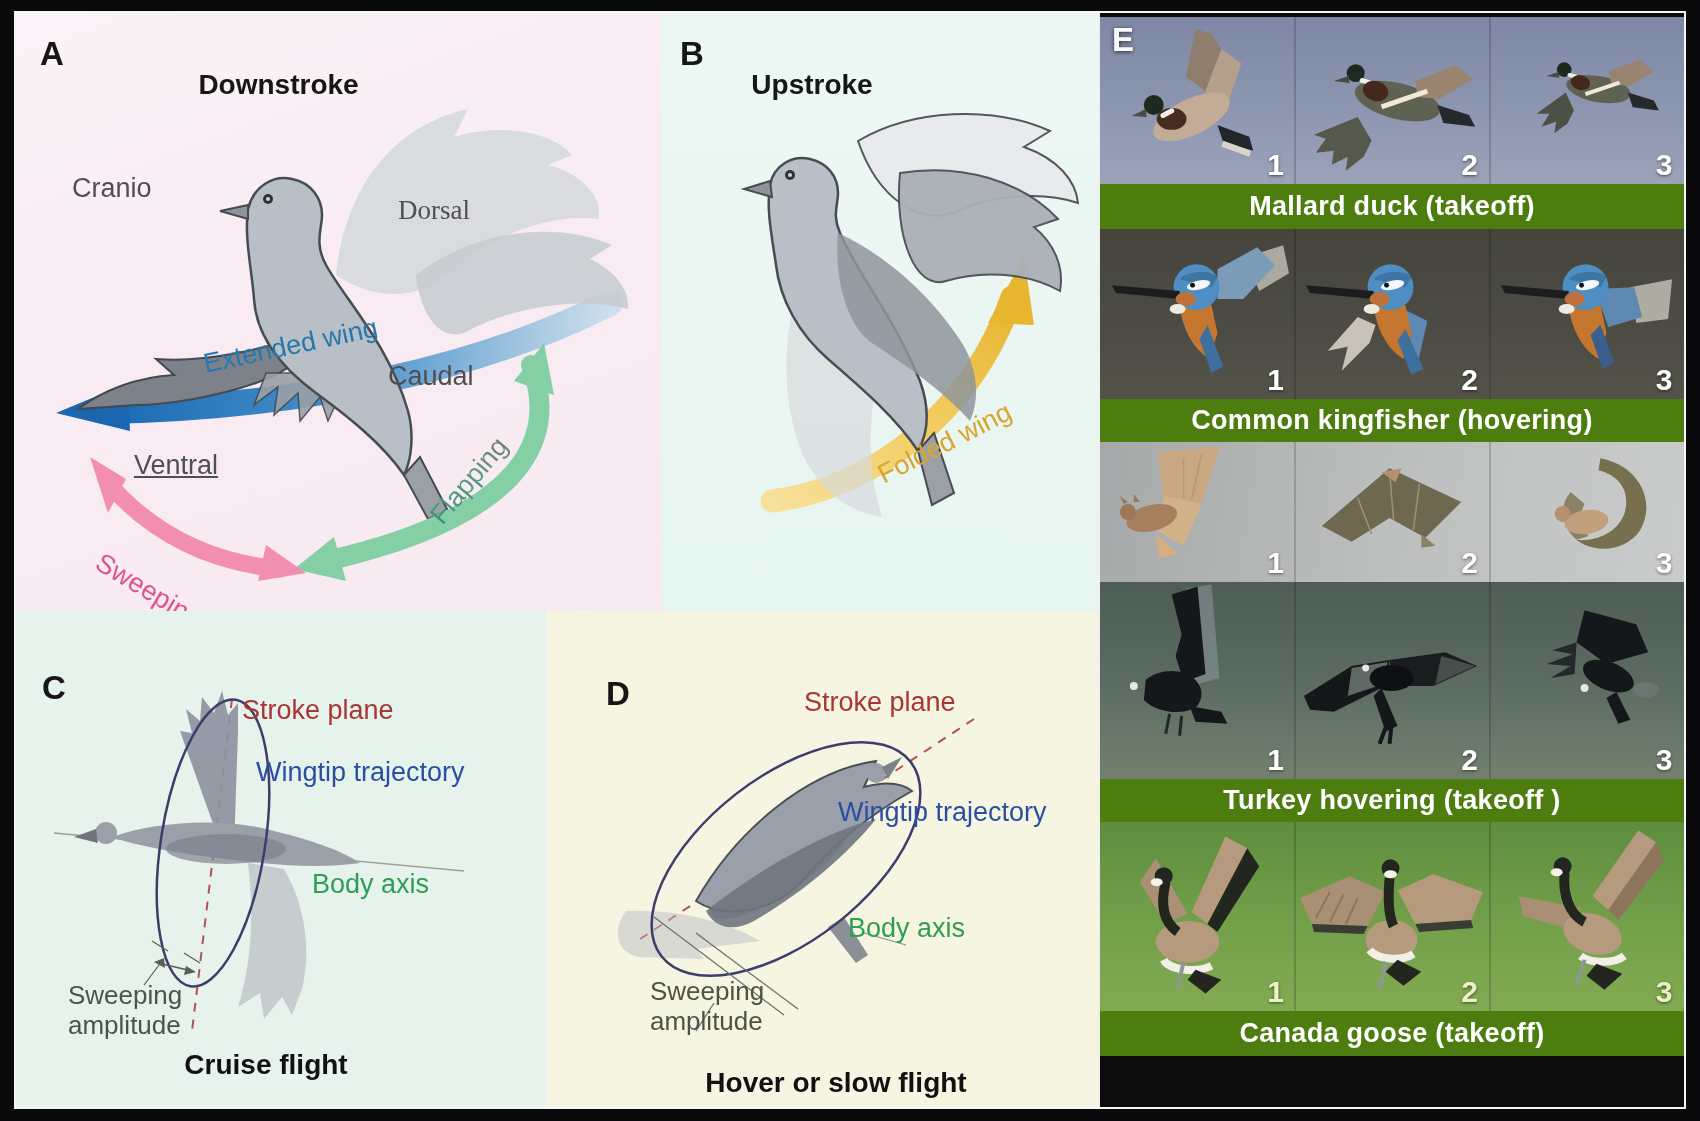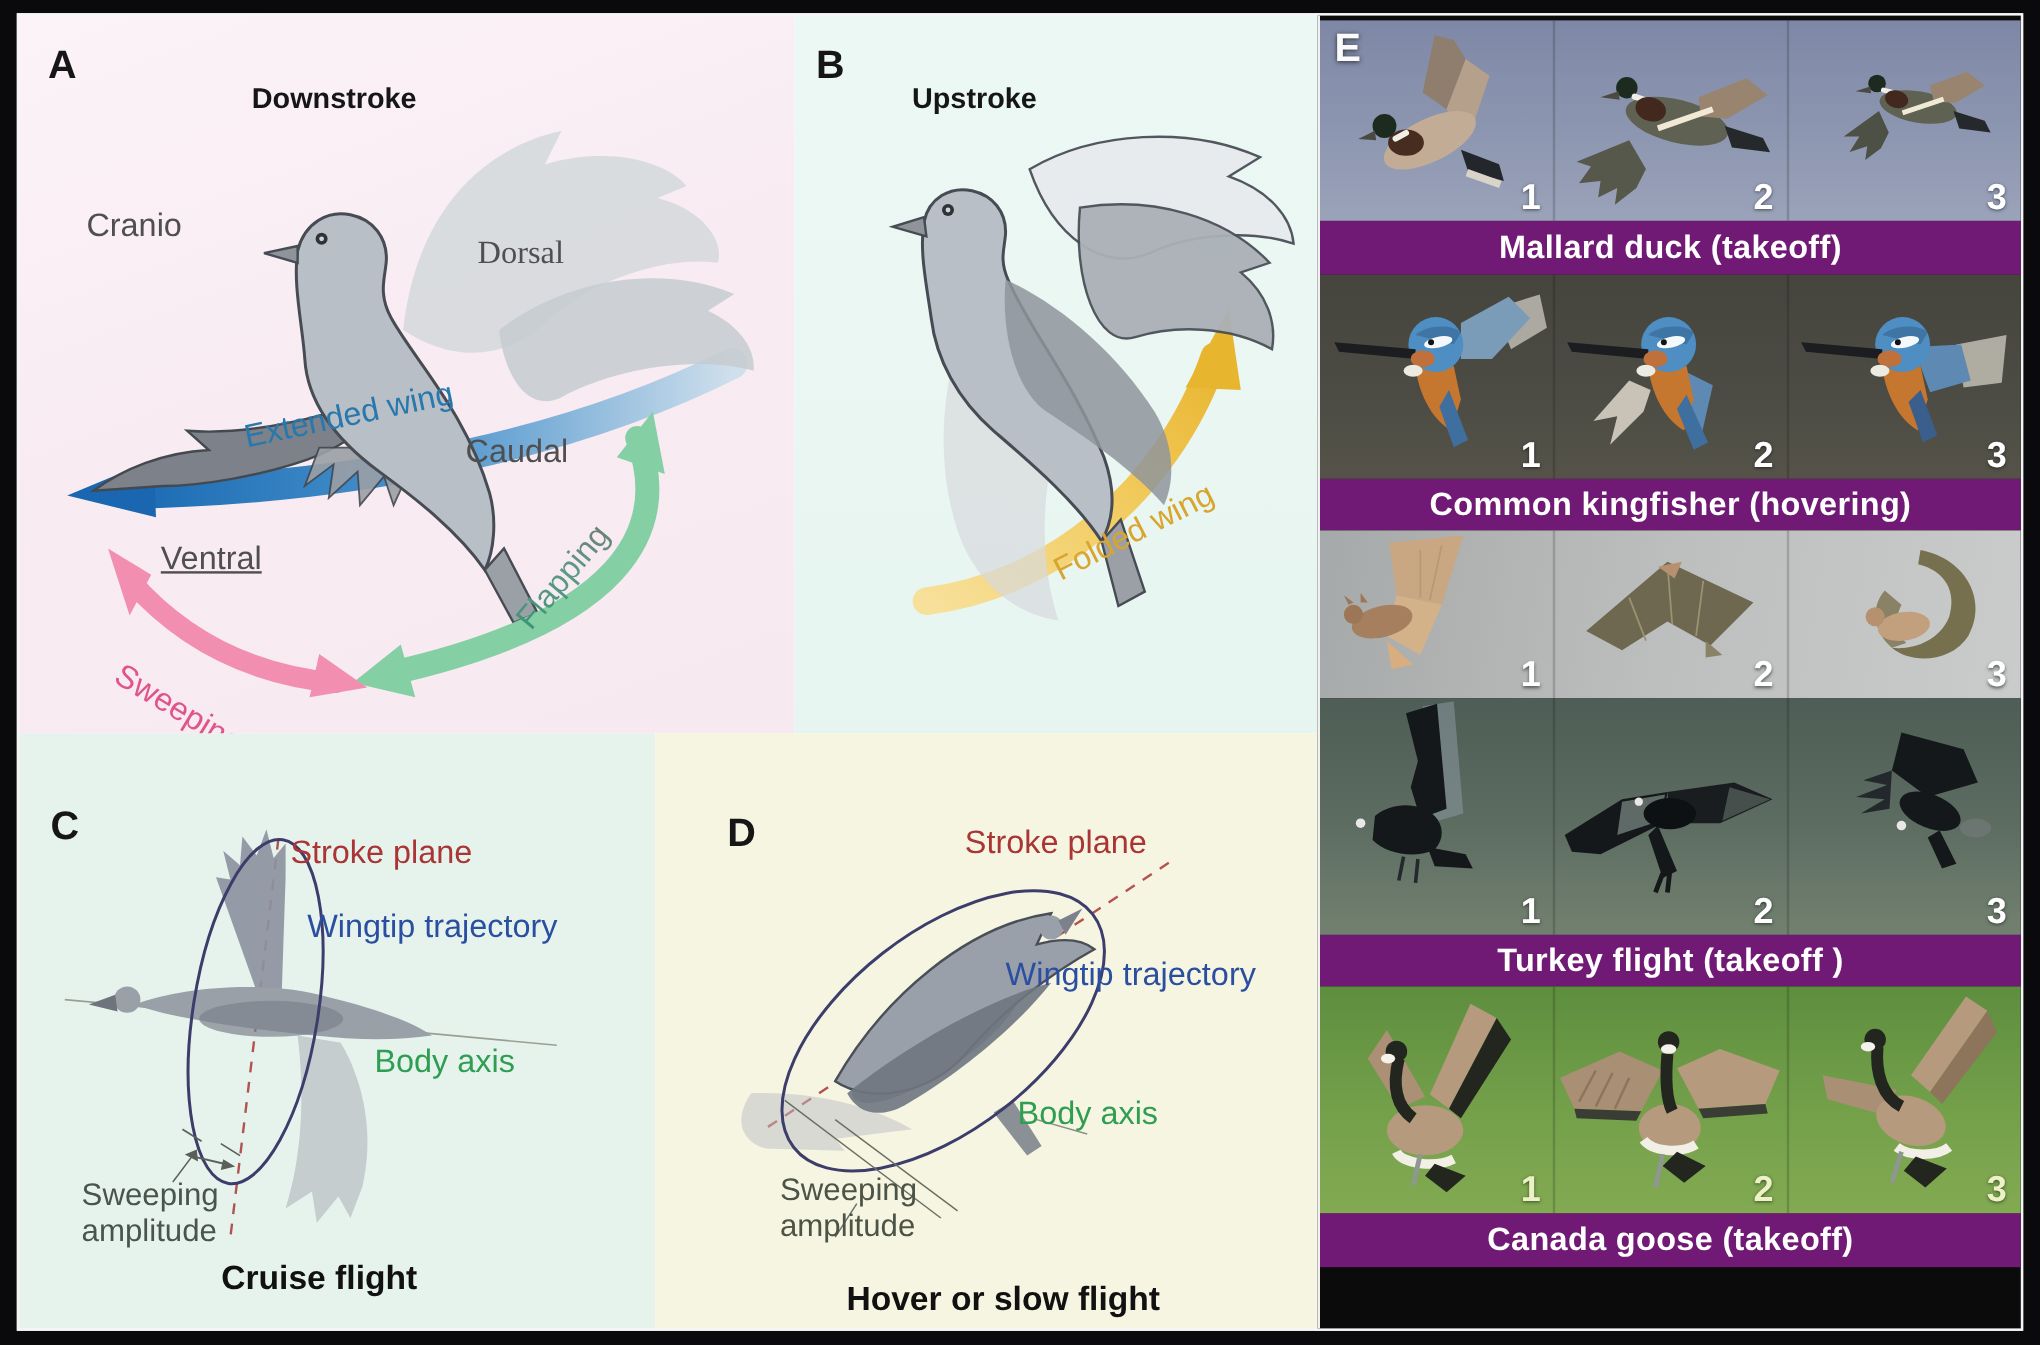--- a/index.html
+++ b/index.html
@@ -8,37 +8,37 @@
   .content{position:absolute;left:14px;top:11px;width:1668px;height:1094px;
            border:2px solid #f5f5f5;background:#fdfdfd;}
   .panel{position:absolute;overflow:hidden;}
   .panel-a{left:0;top:0;width:646px;height:598px;background:linear-gradient(160deg,#fbf3f7 0%,#f8ecf2 45%,#f7e9f0 100%);}
   .panel-b{left:646px;top:0;width:436px;height:598px;background:linear-gradient(180deg,#ecf8f3 0%,#e7f5f0 100%);}
   .panel-c{left:0;top:598px;width:530px;height:496px;background:#e6f3ed;}
   .panel-d{left:530px;top:598px;width:552px;height:496px;background:#f6f5e2;}
   .panel-e{left:1082px;top:0;width:586px;height:1094px;background:#0b0b0b;border-left:2px solid #f0f0f0;box-sizing:border-box;}
   .pletter{position:absolute;font-size:33px;font-weight:700;color:#161616;z-index:6;}
   .pletter.white{color:#fafafa;text-shadow:0 1px 4px rgba(0,0,0,.7);}
-  .ptitle{position:absolute;font-size:24px;font-weight:700;color:#161616;text-align:center;white-space:nowrap;z-index:5;}
+  .ptitle{position:absolute;font-size:28px;font-weight:700;color:#161616;text-align:center;white-space:nowrap;z-index:5;}
   .lab{position:absolute;font-size:27px;color:#4f4f52;white-space:nowrap;z-index:5;}
   .lab.rot{transform-origin:0 50%;}
   .pansvg{position:absolute;left:0;top:0;width:100%;height:100%;}
   .cap-bold{position:absolute;font-size:28px;font-weight:700;color:#111;text-align:center;white-space:nowrap;z-index:5;}
   .amp{position:absolute;font-size:26px;color:#49544c;line-height:1.15;z-index:5;width:190px;}
   
   .erow{position:relative;width:100%;}
   .eimg{position:relative;width:100%;overflow:hidden;}
   .eimg .frame{position:absolute;top:0;height:100%;width:33.4%;}
   .frame.f1{left:0;} .frame.f2{left:33.3%;} .frame.f3{left:66.6%;}
   .divider{position:absolute;top:0;bottom:0;width:2px;background:rgba(10,12,10,.18);z-index:3;}
   .divider.d1{left:33.3%;} .divider.d2{left:66.6%;}
   .fnum{position:absolute;bottom:2px;font-size:30px;font-weight:700;color:#fff;z-index:4;
         text-shadow:0 1px 3px rgba(0,0,0,.55);transform:translateX(-100%);}
   .fnum.p1{left:31.5%;} .fnum.p2{left:64.7%;} .fnum.p3{left:98%;}
-  .ecap{width:100%;background:#701a75;display:flex;align-items:center;justify-content:center;}
+  .ecap{width:100%;background:#4d7c0f;display:flex;align-items:center;justify-content:center;}
   .ecap span{color:#fff;font-size:27px;font-weight:600;letter-spacing:.3px;}
   .row1-img{height:167px;background:linear-gradient(180deg,#7e88a6 0%,#8d96b0 55%,#9ba3ba 100%);}
   .row2-img{height:170px;background:linear-gradient(180deg,#45453e 0%,#4c4c44 60%,#555349 100%);}
   .row3-img{height:140px;background:linear-gradient(100deg,#a6a9a9 0%,#bcbfbd 50%,#c9ccca 100%);}
   .row4-img{height:197px;background:linear-gradient(180deg,#4e5d55 0%,#5d6d62 55%,#72816f 100%);}
   .row5-img{height:189px;background:linear-gradient(180deg,#5d8e3e 0%,#74a04a 55%,#82aa52 100%);}
   .cap1{height:45px;} .cap2{height:43px;} .cap3{height:41px;} .cap4{height:43px;} .cap5{height:45px;}
   .row1-img{margin-top:4px;}
   .row5-num{color:#edf2c6;}
   .grad-text-flap{background:linear-gradient(55deg,#3f9478 10%,#5d9a85 55%,#6f7a74 100%);
@@ -357,21 +357,21 @@
             <path d="M128,100 L142,128 L130,132 L118,106 Z" fill="#15181b"></path>
           </g>
         </svg>
         <div class="divider d1"></div>
         <div class="divider d2"></div>
         <span class="fnum p1">1</span>
         <span class="fnum p2">2</span>
         <span class="fnum p3">3</span>
       </div>
       <div class="ecap cap4">
-            <span>Turkey flight (takeoff )</span>
+            <span>Turkey hovering (takeoff )</span>
           </div>
     </div>
 
     <div class="erow">
       <div class="eimg row5-img">
         <svg class="frame f1" viewBox="0 0 196 189" preserveAspectRatio="xMidYMid meet">
           <path d="M56,36 L88,92 L66,102 L40,60 Z" fill="#ab9076"></path>
           <path d="M126,14 L148,26 L108,102 L92,90 Z" fill="#b59a7d"></path>
           <path d="M148,26 L160,44 L118,110 L108,102 Z" fill="#23261f"></path>
           <ellipse cx="88" cy="120" rx="32" ry="21" fill="#b59a7d"></ellipse>

